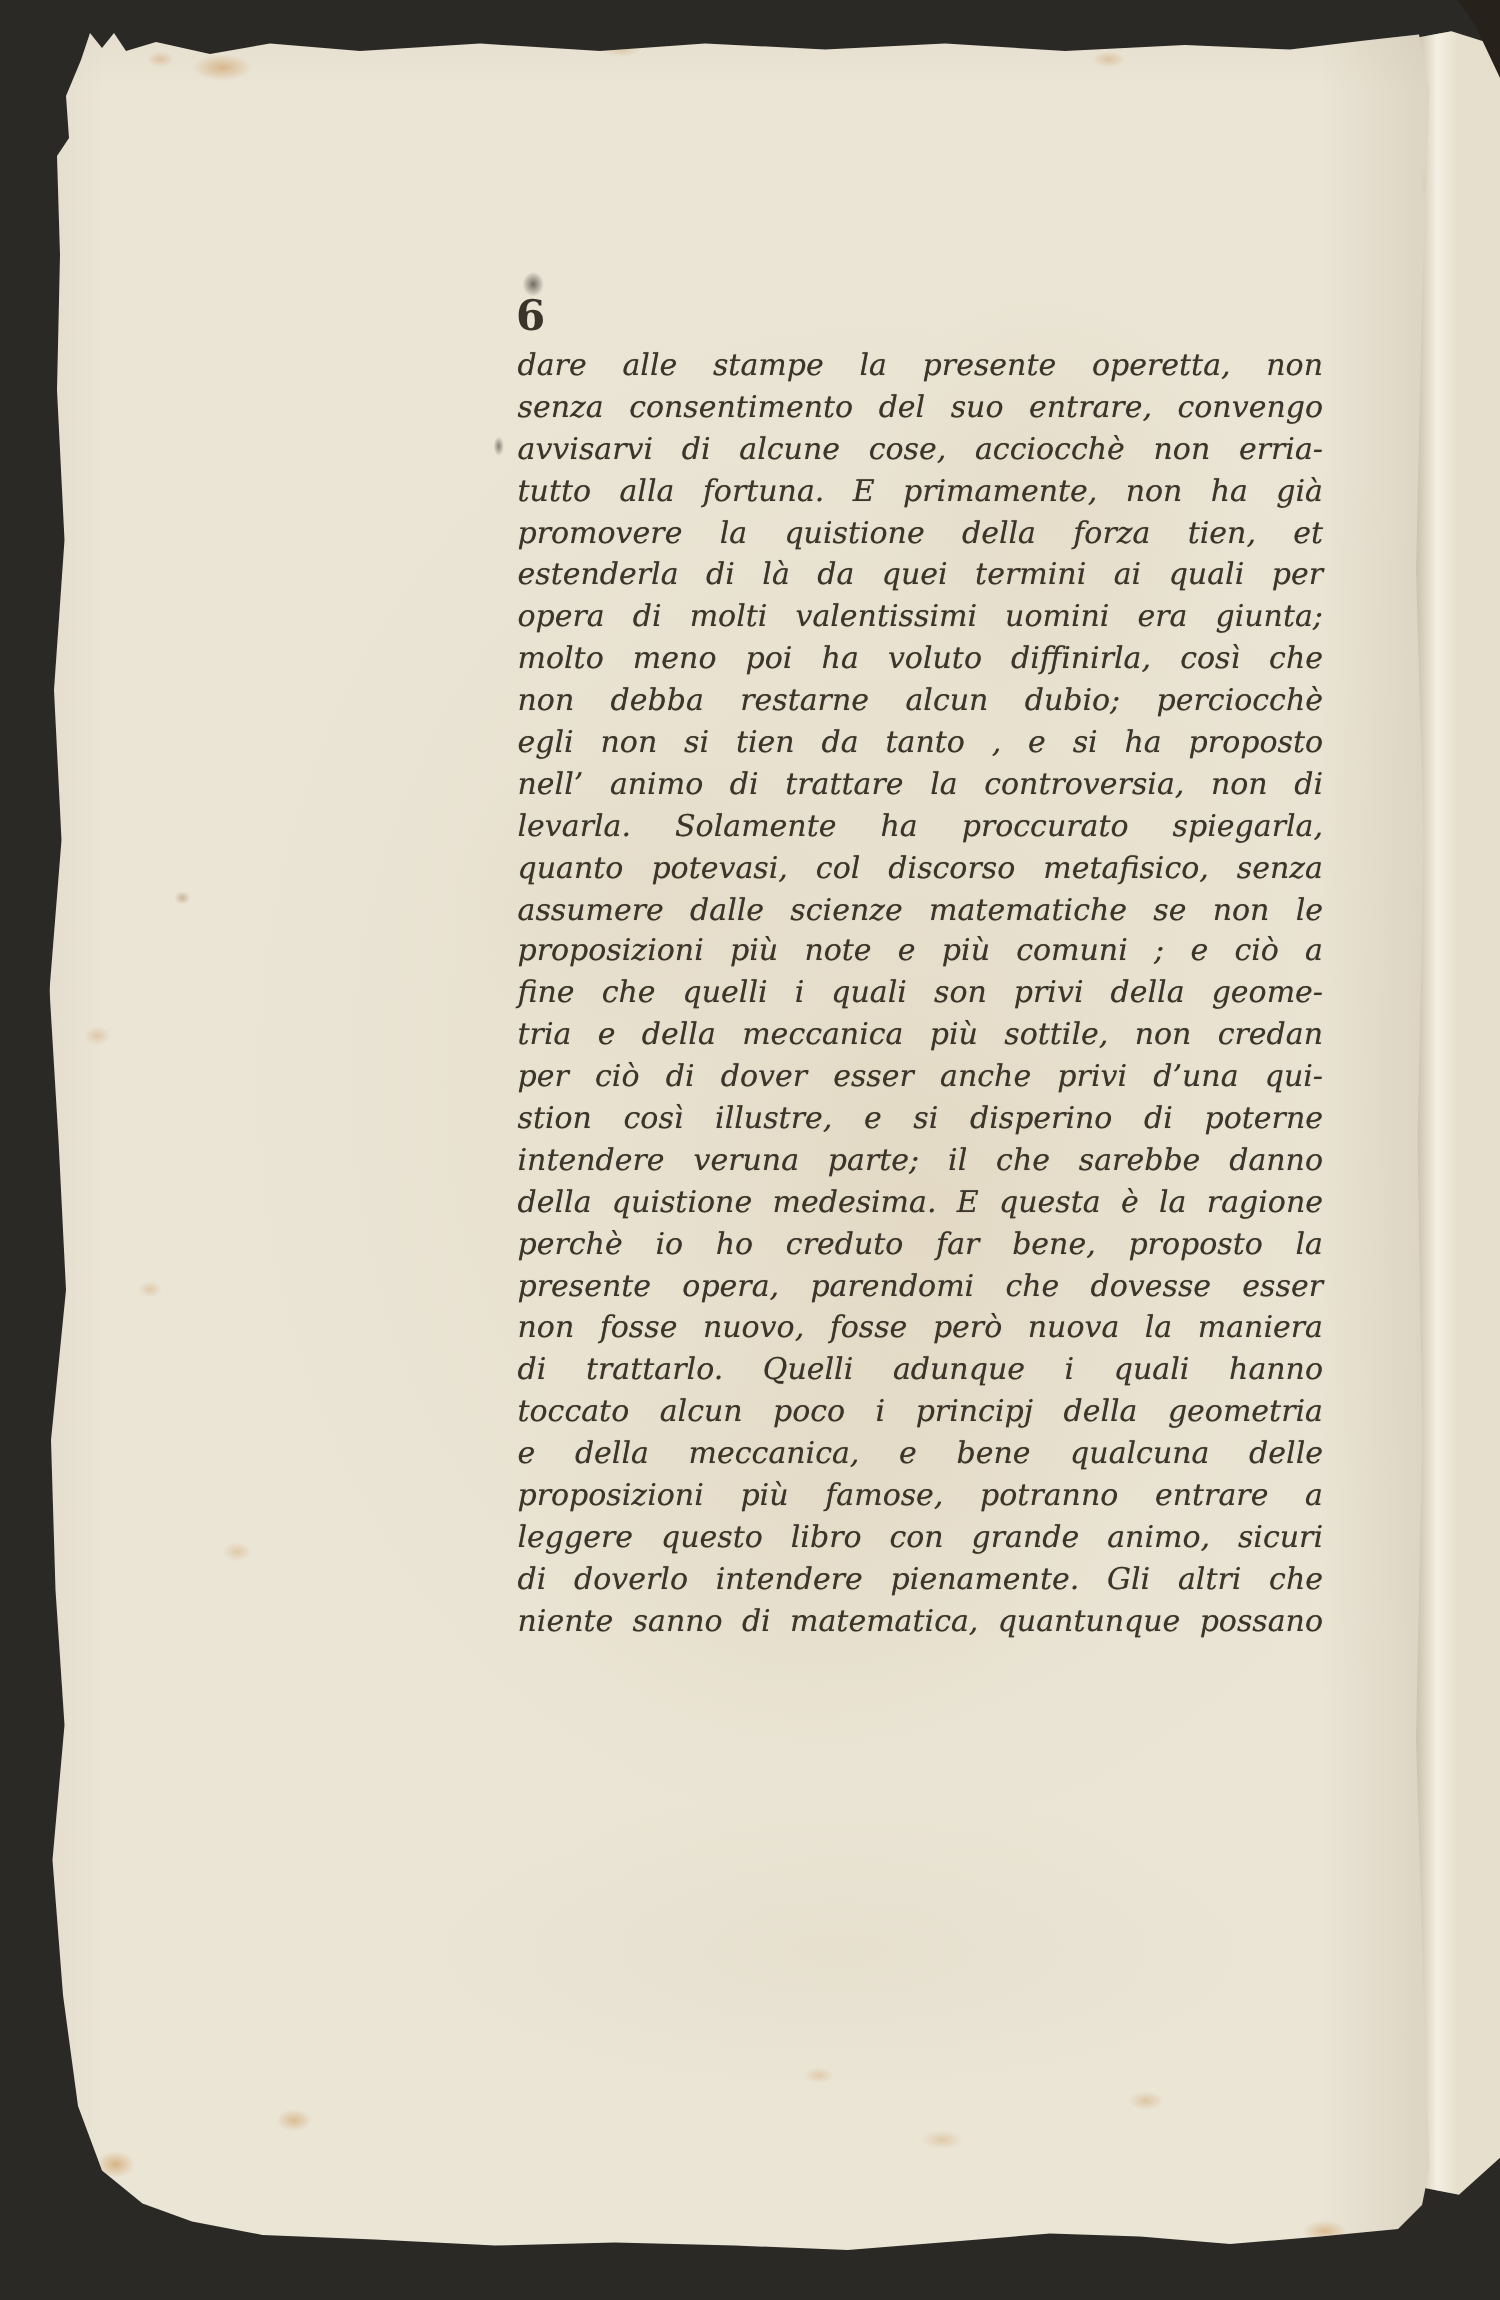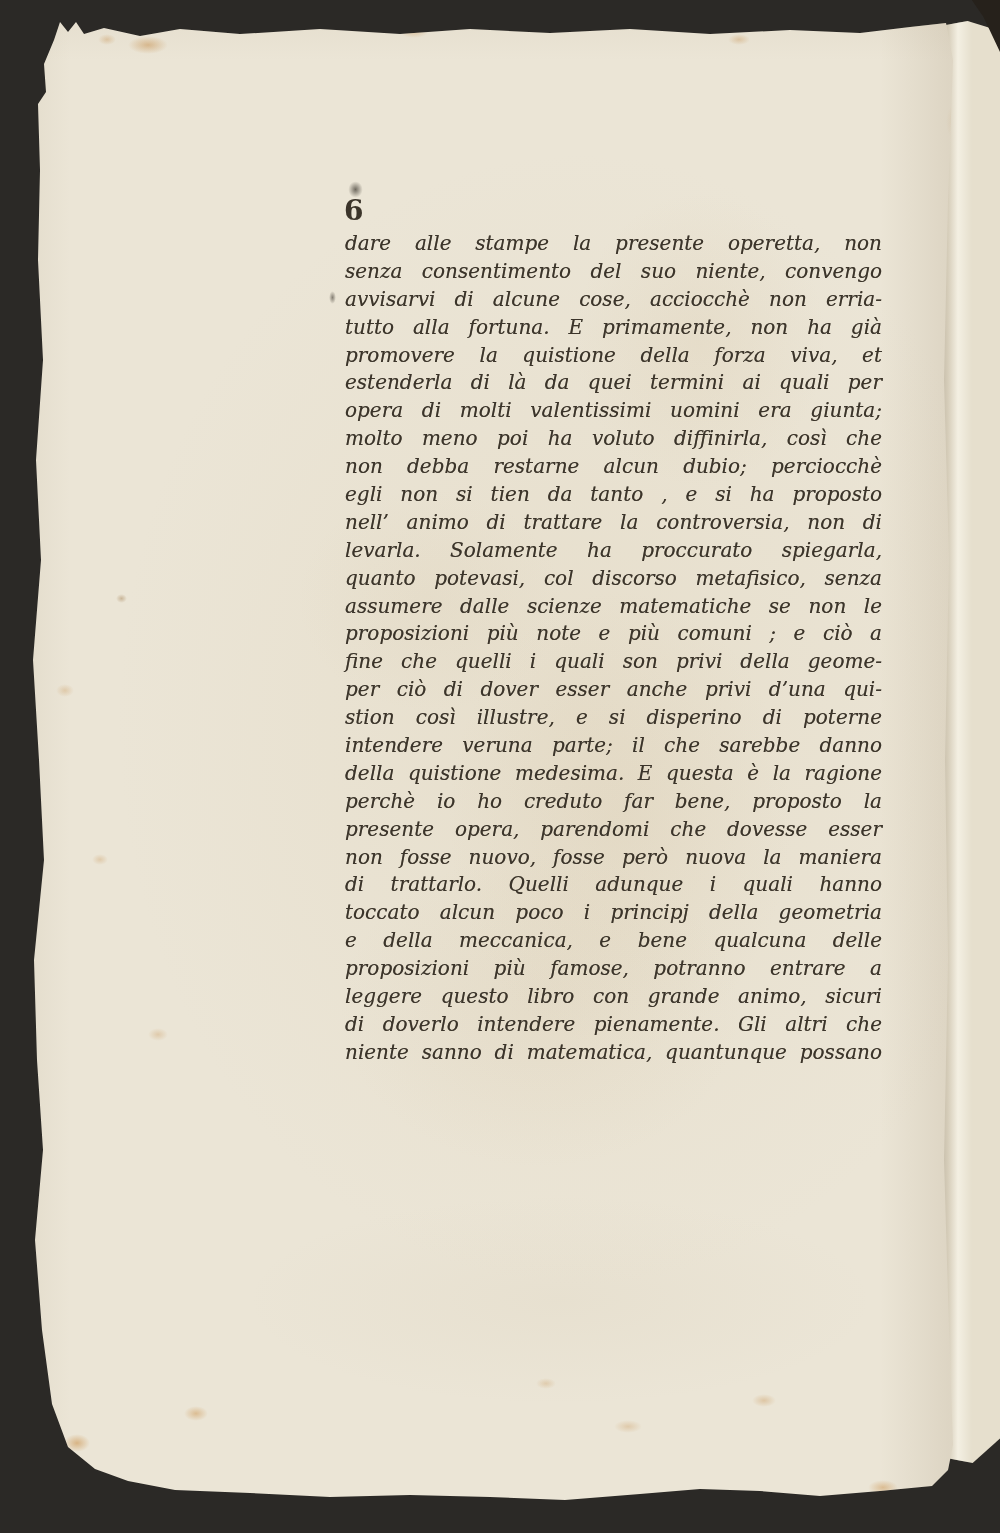--- a/index.html
+++ b/index.html
@@ -128,35 +128,36 @@
     <div class="fox" style="left:184px;top:1406px;width:24px;height:15px;background:radial-gradient(ellipse at center, rgba(200,140,66,0.45), rgba(200,140,66,0) 70%);"></div>
     <div class="fox" style="left:614px;top:1420px;width:28px;height:13px;background:radial-gradient(ellipse at center, rgba(196,140,72,0.30), rgba(196,140,72,0) 70%);"></div>
     <div class="fox" style="left:752px;top:1394px;width:24px;height:13px;background:radial-gradient(ellipse at center, rgba(196,140,72,0.35), rgba(196,140,72,0) 70%);"></div>
     <div class="fox" style="left:868px;top:1480px;width:30px;height:15px;background:radial-gradient(ellipse at center, rgba(200,140,66,0.45), rgba(200,140,66,0) 70%);"></div>
     <div class="fox" style="left:536px;top:1378px;width:20px;height:11px;background:radial-gradient(ellipse at center, rgba(196,140,72,0.28), rgba(196,140,72,0) 70%);"></div>
 
     <div class="page-number">6</div>
 
     <div class="text-block">
         <div class="text-line">dare alle stampe la presente operetta, non</div>
-        <div class="text-line">senza consentimento del suo niente, convengo</div>
+        <div class="text-line">senza consentimento del suo entrare, convengo</div>
         <div class="text-line">avvisarvi di alcune cose, acciocchè non erria-</div>
         <div class="text-line">tutto alla fortuna. E primamente, non ha già</div>
-        <div class="text-line">promovere la quistione della forza viva, et</div>
+        <div class="text-line">promovere la quistione della forza tien, et</div>
         <div class="text-line">estenderla di là da quei termini ai quali per</div>
         <div class="text-line">opera di molti valentissimi uomini era giunta;</div>
         <div class="text-line">molto meno poi ha voluto diffinirla, così che</div>
         <div class="text-line">non debba restarne alcun dubio; perciocchè</div>
         <div class="text-line">egli non si tien da tanto , e si ha proposto</div>
         <div class="text-line">nell’ animo di trattare la controversia, non di</div>
         <div class="text-line">levarla. Solamente ha proccurato spiegarla,</div>
         <div class="text-line">quanto potevasi, col discorso metafisico, senza</div>
         <div class="text-line">assumere dalle scienze matematiche se non le</div>
         <div class="text-line">proposizioni più note e più comuni ; e ciò a</div>
         <div class="text-line">fine che quelli i quali son privi della geome-</div>
+        <div class="text-line">tria e della meccanica più sottile, non credan</div>
         <div class="text-line">per ciò di dover esser anche privi d’una qui-</div>
         <div class="text-line">stion così illustre, e si disperino di poterne</div>
         <div class="text-line">intendere veruna parte; il che sarebbe danno</div>
         <div class="text-line">della quistione medesima. E questa è la ragione</div>
         <div class="text-line">perchè io ho creduto far bene, proposto la</div>
         <div class="text-line">presente opera, parendomi che dovesse esser</div>
         <div class="text-line">non fosse nuovo, fosse però nuova la maniera</div>
         <div class="text-line">di trattarlo. Quelli adunque i quali hanno</div>
         <div class="text-line">toccato alcun poco i principj della geometria</div>
         <div class="text-line">e della meccanica, e bene qualcuna delle</div>

